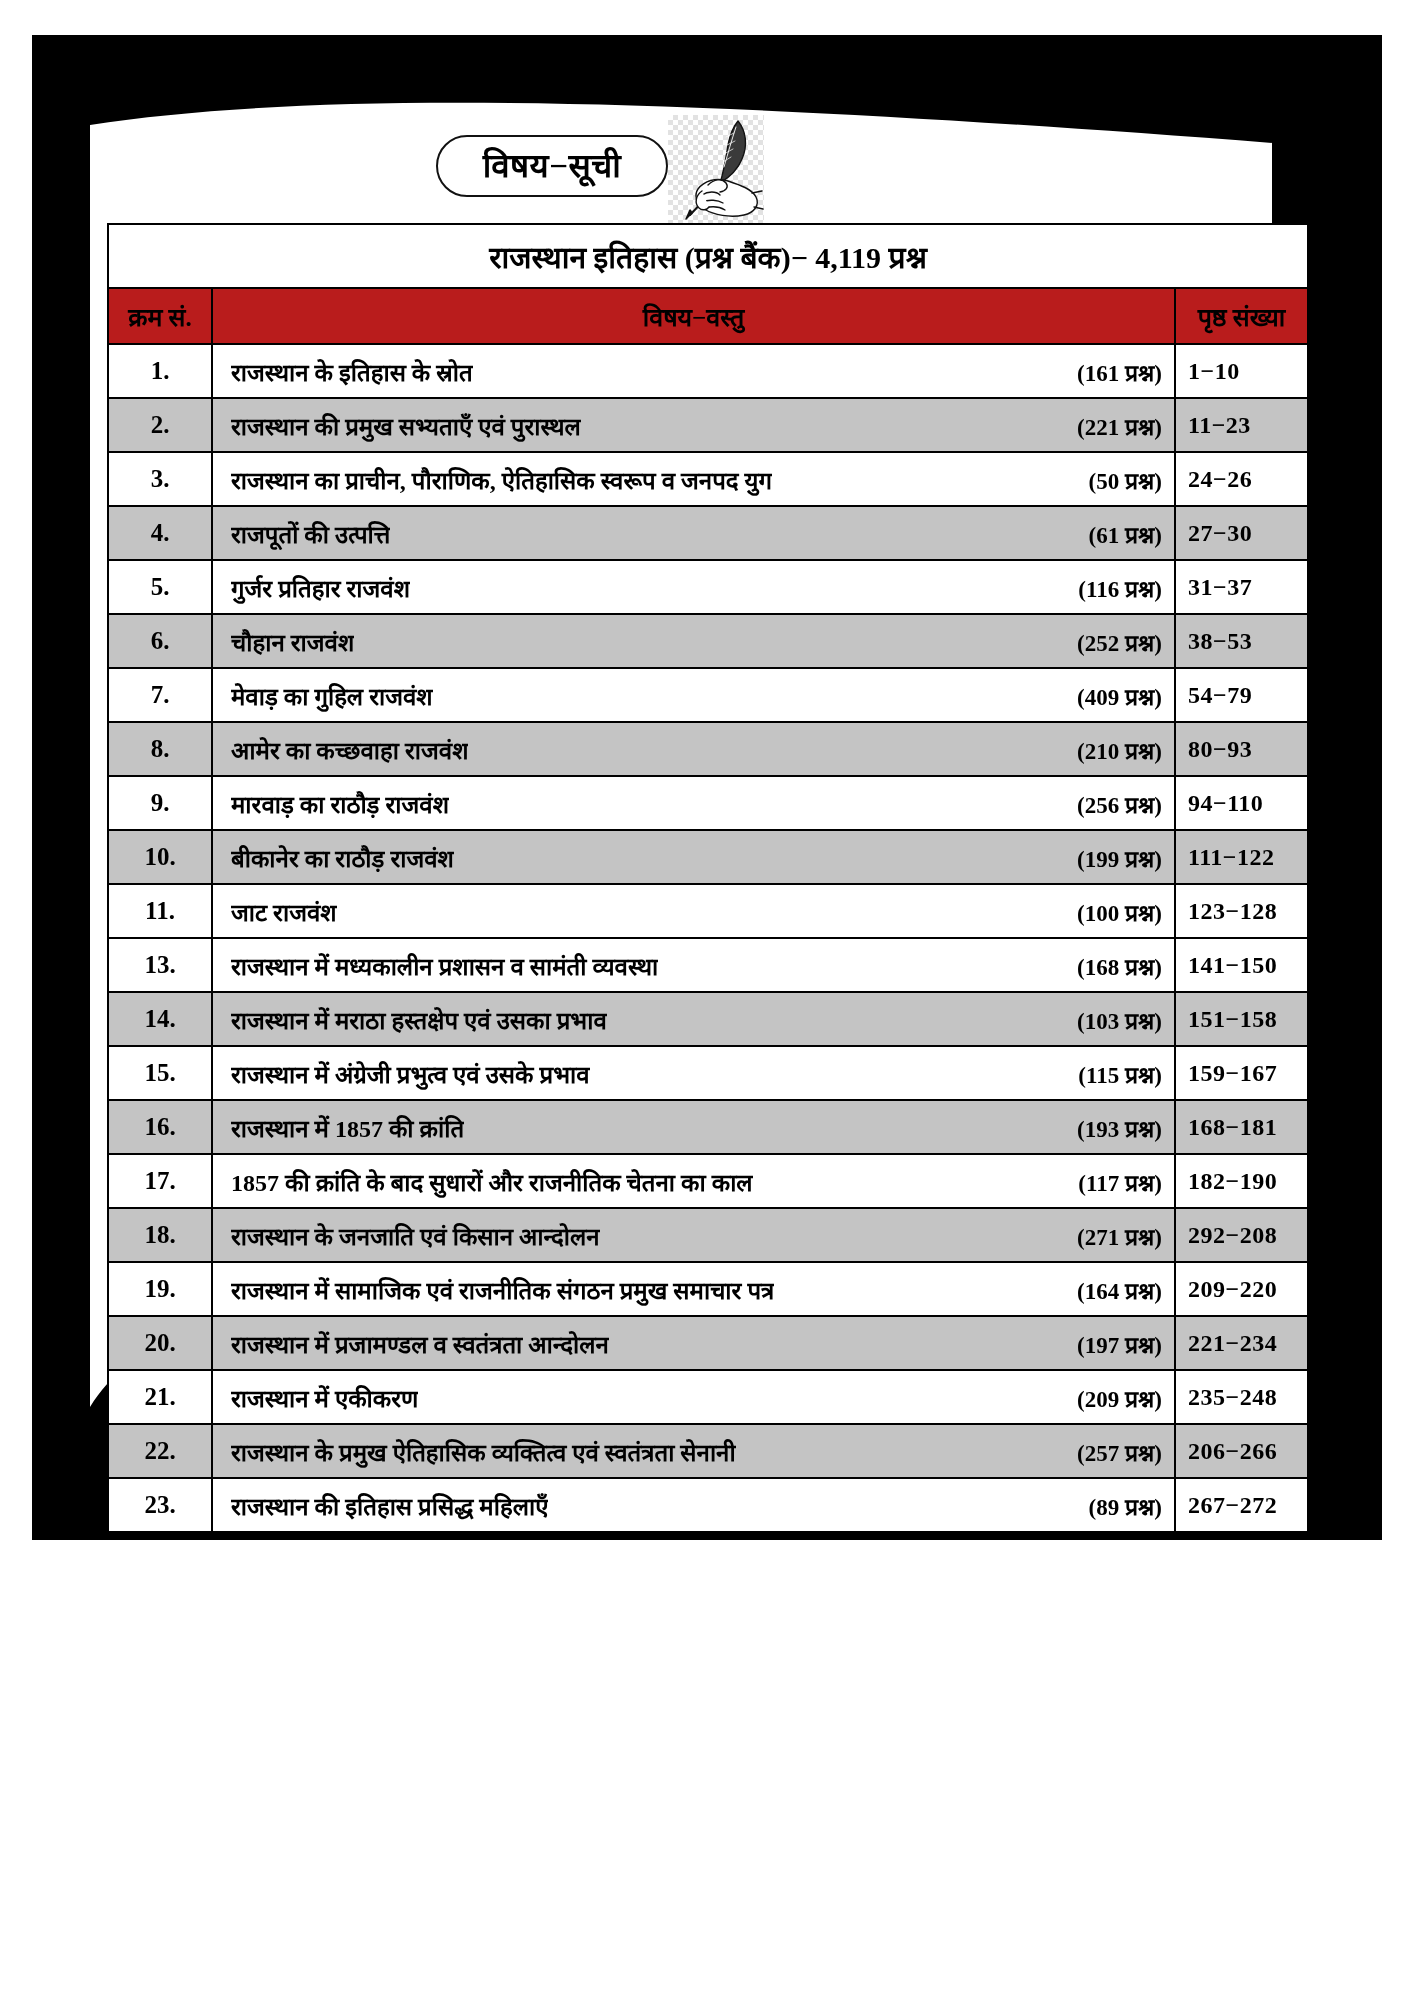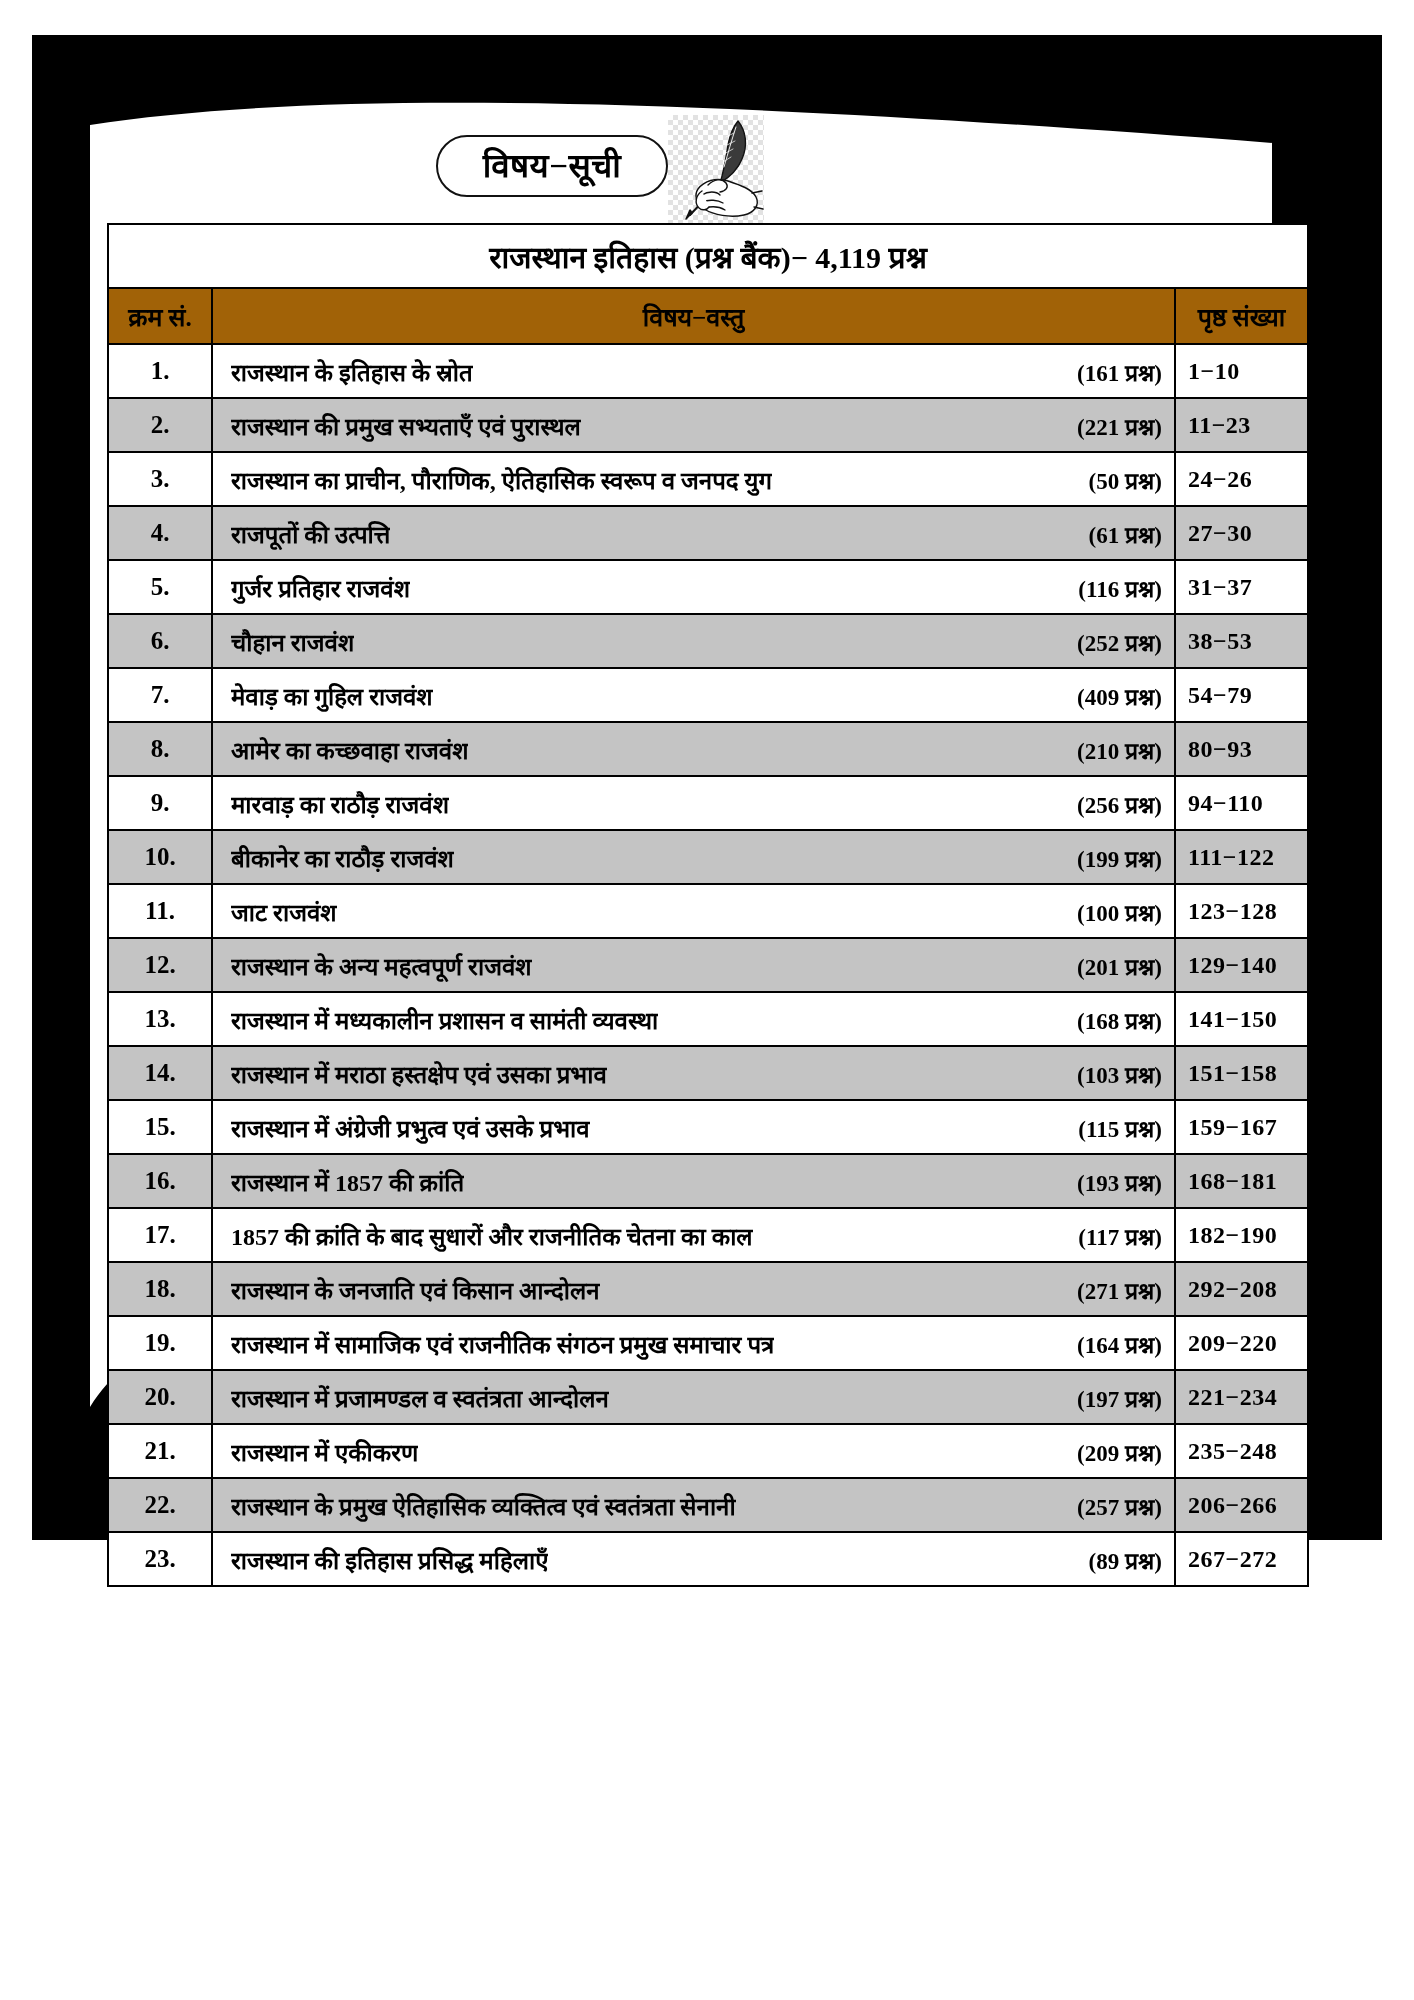--- a/index.html
+++ b/index.html
@@ -128,21 +128,21 @@
   .caption-text {
     font-family: "Liberation Serif", "DejaVu Serif", serif;
     font-weight: bold;
     font-size: 30px;
     color: #000000;
     white-space: nowrap;
   }
 
   
   tr.thead td {
-    background: #a16207;
+    background: #b91c1c;
     height: 54px;
     text-align: center;
   }
   .th-text {
     font-family: "Liberation Serif", "DejaVu Serif", serif;
     font-weight: bold;
     font-size: 25px;
     color: #000000;
     white-space: nowrap;
   }
@@ -382,30 +382,20 @@
             <tr class="data-row plain">
               <td class="cell-sn">11.</td>
               <td class="cell-body">
                 <div class="body-flex">
                   <span class="topic">जाट राजवंश</span>
                   <span class="qcount">(100 प्रश्न)</span>
                 </div>
               </td>
               <td class="cell-pg">123−128</td>
             </tr>
-            <tr class="data-row shade">
-              <td class="cell-sn">12.</td>
-              <td class="cell-body">
-                <div class="body-flex">
-                  <span class="topic">राजस्थान के अन्य महत्वपूर्ण राजवंश</span>
-                  <span class="qcount">(201 प्रश्न)</span>
-                </div>
-              </td>
-              <td class="cell-pg">129−140</td>
-            </tr>
             <tr class="data-row plain">
               <td class="cell-sn">13.</td>
               <td class="cell-body">
                 <div class="body-flex">
                   <span class="topic">राजस्थान में मध्यकालीन प्रशासन व सामंती व्यवस्था</span>
                   <span class="qcount">(168 प्रश्न)</span>
                 </div>
               </td>
               <td class="cell-pg">141−150</td>
             </tr>

